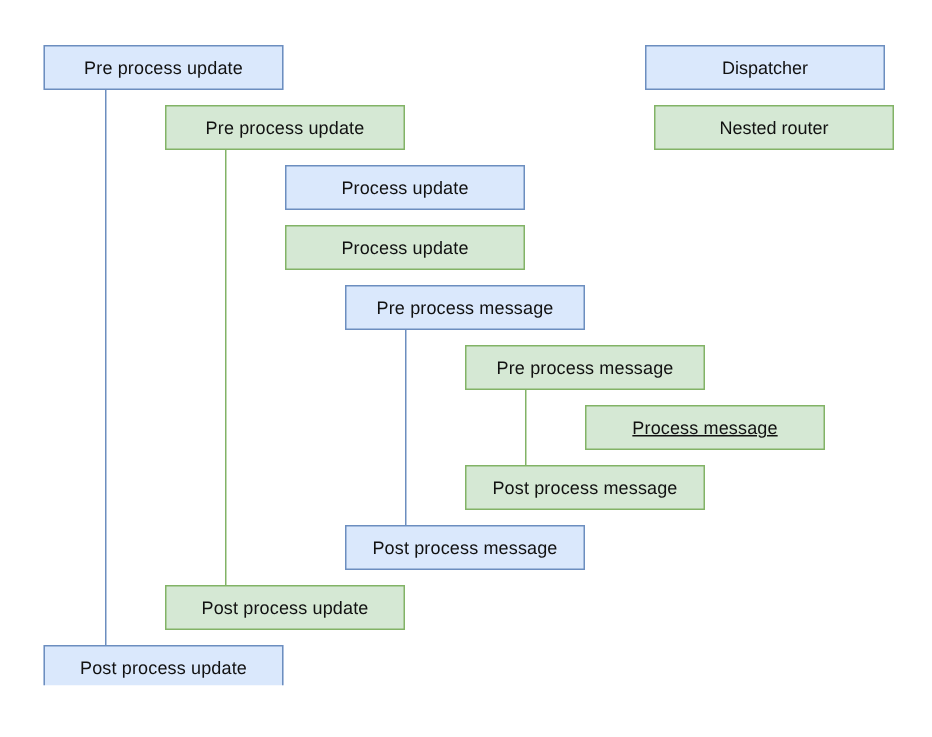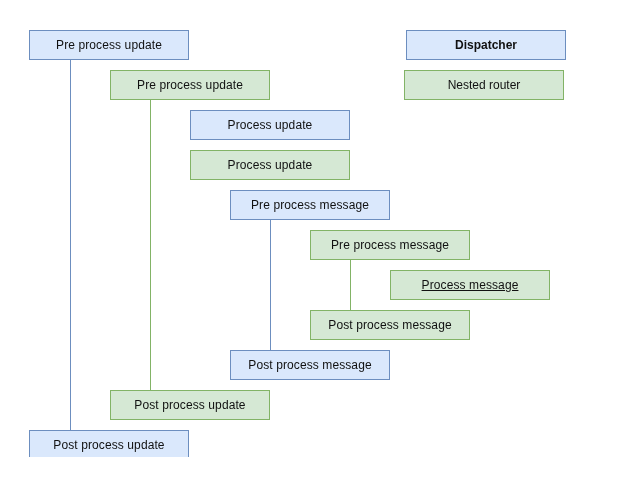--- a/index.html
+++ b/index.html
@@ -111,21 +111,21 @@
       </div>
       <div class="node router" style="left: 110px; top: 390px; width: 160px; height: 30px;">
         <span>Post process update</span>
       </div>
       <div class="node dispatcher" style="left: 29px; top: 430px; width: 160px; height: 30px;">
         <span>Post process update</span>
       </div>
     </div>
 
   <div id="legend-layer">
-      <div class="legend-node dispatcher" style="left: 406px; top: 30px; width: 160px; height: 30px; font-weight: bold;">
+      <div class="legend-node dispatcher" style="left: 430px; top: 30px; width: 160px; height: 30px;">
         <span>Dispatcher</span>
       </div>
-      <div class="legend-node router" style="left: 404px; top: 70px; width: 160px; height: 30px;">
+      <div class="legend-node router" style="left: 436px; top: 70px; width: 160px; height: 30px;">
         <span>Nested router</span>
       </div>
     </div>
 
 </div>
 
 </body></html>

